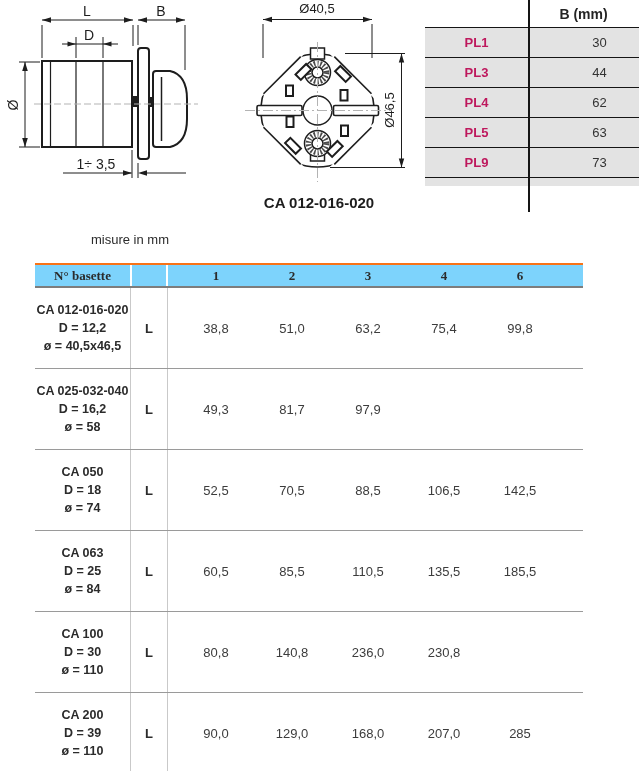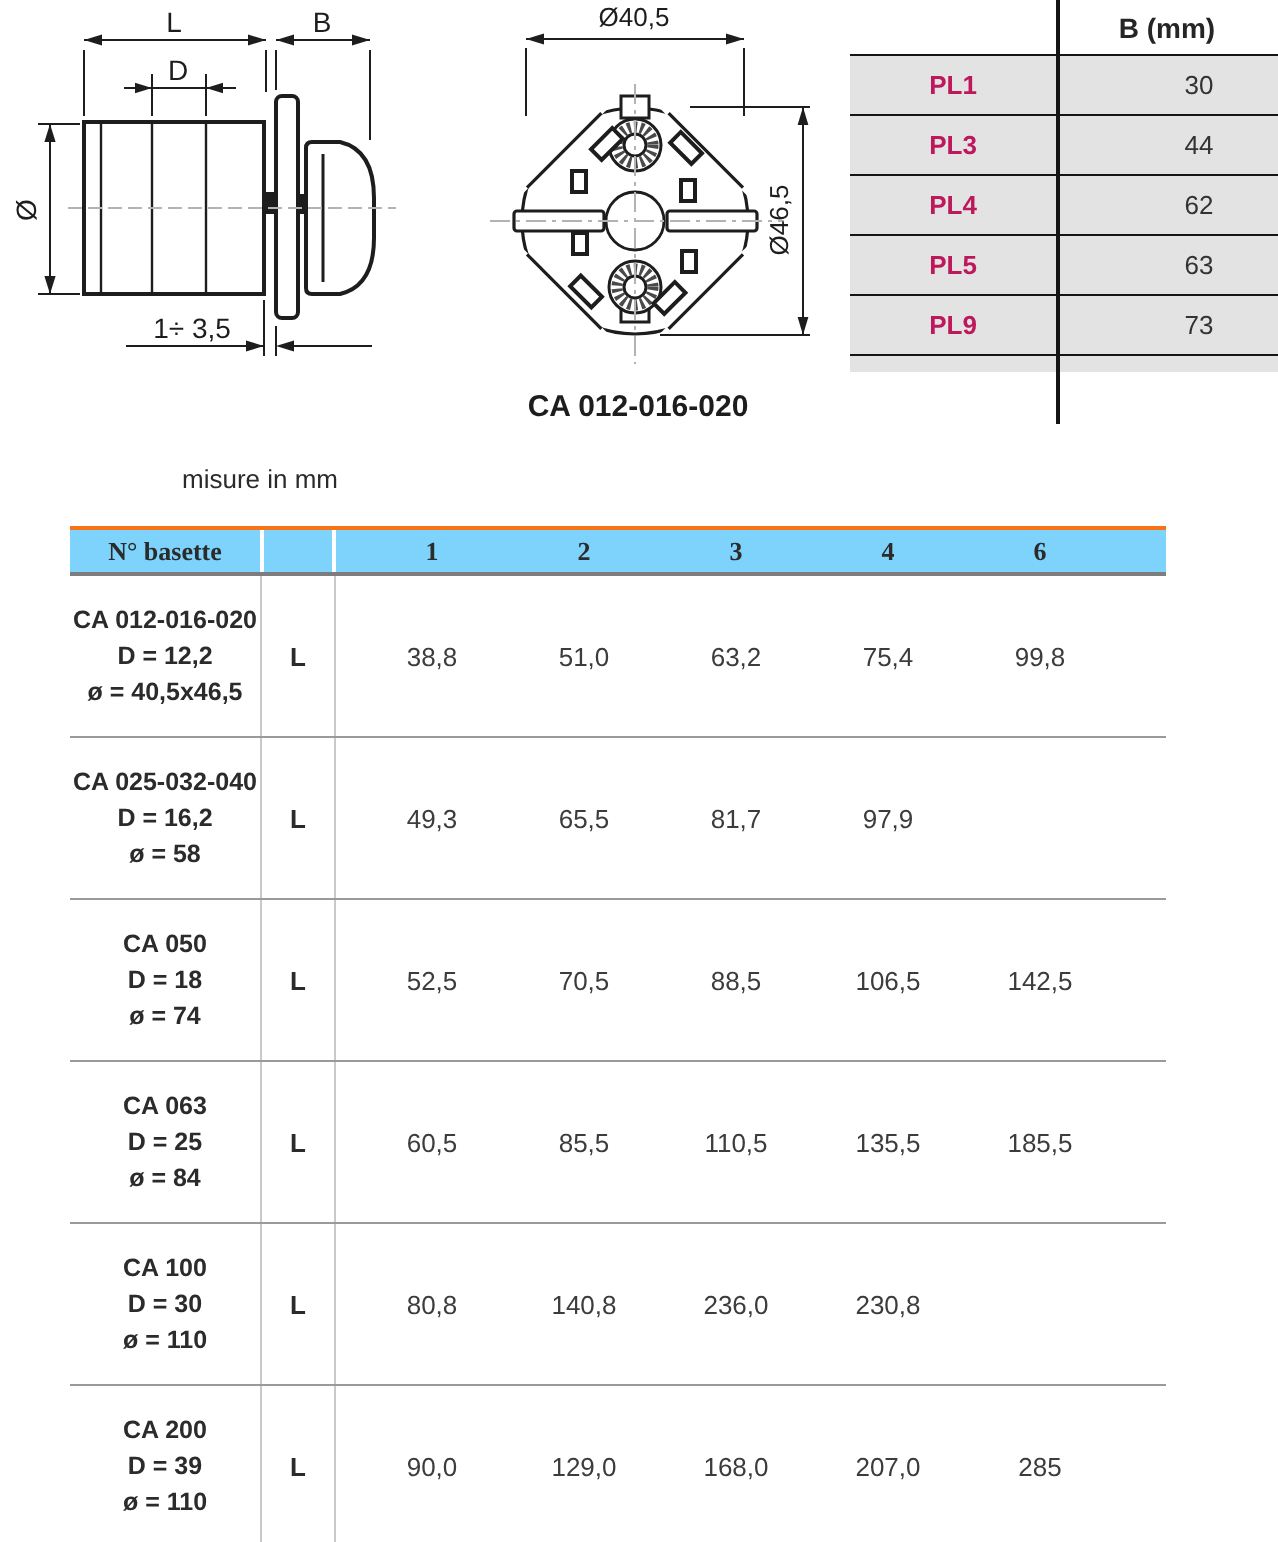--- a/index.html
+++ b/index.html
@@ -243,21 +243,20 @@
 
     <div class="mrow">
       <div class="name-cell">
         <div>CA 025-032-040</div>
         <div>D = 16,2</div>
         <div>ø = 58</div>
       </div>
       <div class="l-cell">L</div>
       <div></div>
       <div class="v">49,3</div>
-      <div class="v">65,5</div>
       <div class="v">81,7</div>
       <div class="v">97,9</div>
     </div>
 
     <div class="mrow">
       <div class="name-cell">
         <div>CA 050</div>
         <div>D = 18</div>
         <div>ø = 74</div>
       </div>

